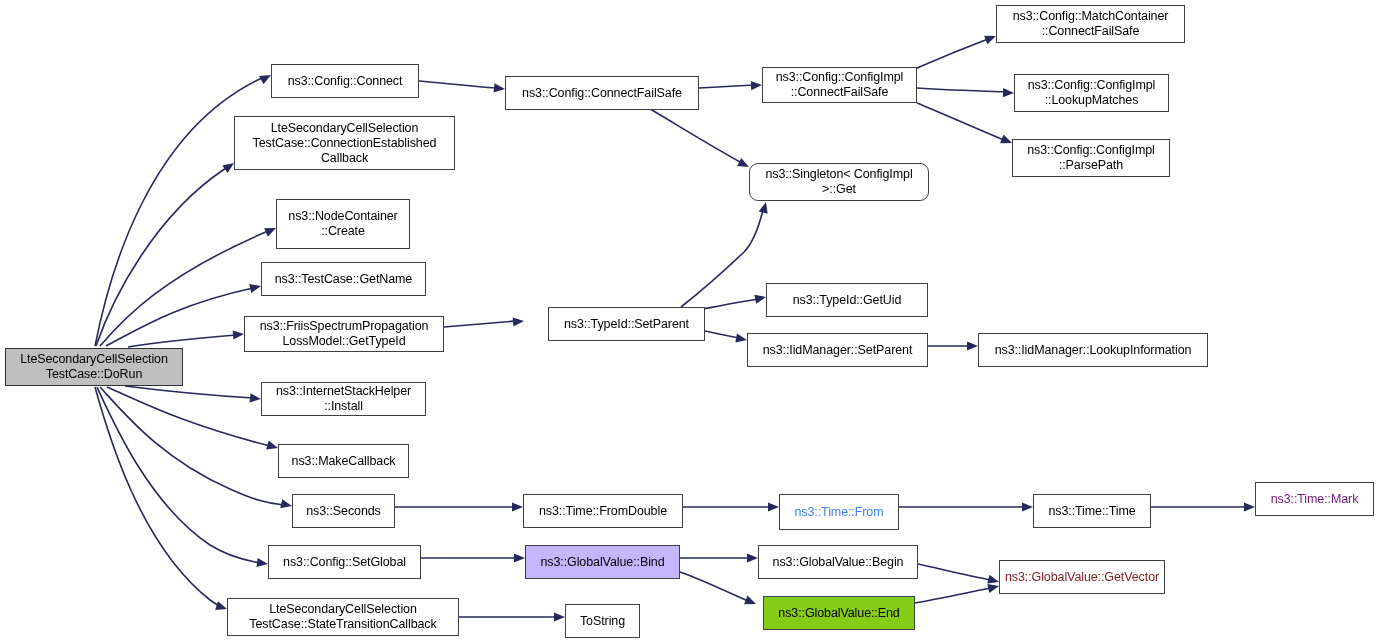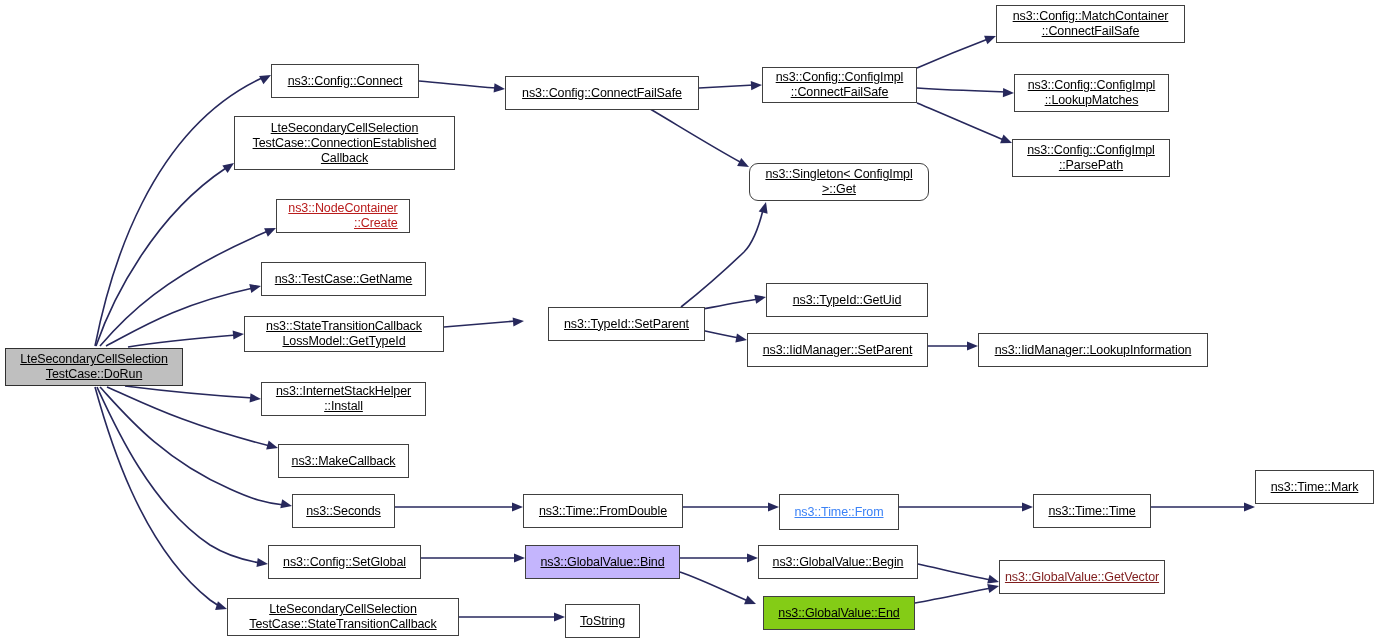--- a/index.html
+++ b/index.html
@@ -31,21 +31,20 @@
     color: #000000;
     display: flex;
     align-items: center;
     justify-content: center;
     text-align: center;
     font-size: 12.5px;
     line-height: 15px;
     white-space: pre-line;
     letter-spacing: -0.1px;
     padding: 16px 4px;
-    text-decoration: underline;
   }
   .node.root {
     background: #bfbfbf;
     border: 1px solid #303030;
   }
 </style>
 </head>
 <body>
 
 <div id="canvas" style="background: rgb(255, 255, 255);">
@@ -112,24 +111,24 @@
       <polygon points="0,0 -11,-4.6 -11,4.6" fill="#27285c" transform="translate(999,586) rotate(-13)"></polygon>
       <path d="M 459,617 C 492,617 527,617 557,617" fill="none" stroke="#27285c" stroke-width="1.6"></path>
       <polygon points="0,0 -11,-4.6 -11,4.6" fill="#27285c" transform="translate(565,617) rotate(0)"></polygon>
     </svg>
 <div class="node root" style="left: 5px; top: 348px; width: 178px; height: 38px; background: rgb(191, 191, 191); border-color: rgb(48, 48, 48); color: rgb(0, 0, 0);">LteSecondaryCellSelection
 TestCase::DoRun</div>
     <div class="node" style="left: 271px; top: 64px; width: 148px; height: 27px; background: rgb(255, 255, 255); border-color: rgb(64, 64, 64); color: rgb(0, 0, 0);">ns3::Config::Connect</div>
     <div class="node" style="left: 234px; top: 116px; width: 221px; height: 54px; background: rgb(255, 255, 255); border-color: rgb(64, 64, 64); color: rgb(0, 0, 0);">LteSecondaryCellSelection
 TestCase::ConnectionEstablished
 Callback</div>
-    <div class="node" style="left: 276px; top: 199px; width: 134px; height: 34px; background: rgb(255, 255, 255); border-color: rgb(64, 64, 64); color: #b91c1c; text-align: right;">ns3::NodeContainer
+    <div class="node" style="left: 276px; top: 199px; width: 134px; height: 50px; background: rgb(255, 255, 255); border-color: rgb(64, 64, 64); color: #000000;">ns3::NodeContainer
 ::Create</div>
     <div class="node" style="left: 261px; top: 262px; width: 165px; height: 26px; background: rgb(255, 255, 255); border-color: rgb(64, 64, 64); color: rgb(0, 0, 0);">ns3::TestCase::GetName</div>
-    <div class="node" style="left: 244px; top: 316px; width: 200px; height: 36px; background: rgb(255, 255, 255); border-color: rgb(64, 64, 64); color: rgb(0, 0, 0);">ns3::StateTransitionCallback
+    <div class="node" style="left: 244px; top: 316px; width: 200px; height: 36px; background: rgb(255, 255, 255); border-color: rgb(64, 64, 64); color: rgb(0, 0, 0);">ns3::FriisSpectrumPropagation
 LossModel::GetTypeId</div>
     <div class="node" style="left: 261px; top: 382px; width: 165px; height: 34px; background: rgb(255, 255, 255); border-color: rgb(64, 64, 64); color: rgb(0, 0, 0);">ns3::InternetStackHelper
 ::Install</div>
     <div class="node" style="left: 278px; top: 444px; width: 131px; height: 26px; background: rgb(255, 255, 255); border-color: rgb(64, 64, 64); color: rgb(0, 0, 0);">ns3::MakeCallback</div>
     <div class="node" style="left: 292px; top: 494px; width: 103px; height: 27px; background: rgb(255, 255, 255); border-color: rgb(64, 64, 64); color: rgb(0, 0, 0);">ns3::Seconds</div>
     <div class="node" style="left: 268px; top: 545px; width: 153px; height: 27px; background: rgb(255, 255, 255); border-color: rgb(64, 64, 64); color: rgb(0, 0, 0);">ns3::Config::SetGlobal</div>
     <div class="node" style="left: 227px; top: 598px; width: 232px; height: 38px; background: rgb(255, 255, 255); border-color: rgb(64, 64, 64); color: rgb(0, 0, 0);">LteSecondaryCellSelection
 TestCase::StateTransitionCallback</div>
     <div class="node" style="left: 505px; top: 76px; width: 194px; height: 27px; background: rgb(255, 255, 255); border-color: rgb(64, 64, 64); color: rgb(0, 0, 0);">ns3::Config::ConnectFailSafe</div>
     <div class="node" style="left: 762px; top: 67px; width: 155px; height: 36px; background: rgb(255, 255, 255); border-color: rgb(64, 64, 64); color: rgb(0, 0, 0);">ns3::Config::ConfigImpl
@@ -142,19 +141,19 @@
 ::LookupMatches</div>
     <div class="node" style="left: 1012px; top: 139px; width: 158px; height: 38px; background: rgb(255, 255, 255); border-color: rgb(64, 64, 64); color: rgb(0, 0, 0);">ns3::Config::ConfigImpl
 ::ParsePath</div>
     <div class="node" style="left: 524px; top: 307px; width: 157px; height: 26px; background: rgb(255, 255, 255); border-color: rgb(64, 64, 64); color: rgb(0, 0, 0); margin-left: 24px;">ns3::TypeId::SetParent</div>
     <div class="node" style="left: 766px; top: 283px; width: 162px; height: 26px; background: rgb(255, 255, 255); border-color: rgb(64, 64, 64); color: rgb(0, 0, 0);">ns3::TypeId::GetUid</div>
     <div class="node" style="left: 747px; top: 333px; width: 181px; height: 26px; background: rgb(255, 255, 255); border-color: rgb(64, 64, 64); color: rgb(0, 0, 0);">ns3::IidManager::SetParent</div>
     <div class="node" style="left: 978px; top: 333px; width: 230px; height: 26px; background: rgb(255, 255, 255); border-color: rgb(64, 64, 64); color: rgb(0, 0, 0);">ns3::IidManager::LookupInformation</div>
     <div class="node" style="left: 523px; top: 494px; width: 160px; height: 27px; background: rgb(255, 255, 255); border-color: rgb(64, 64, 64); color: rgb(0, 0, 0);">ns3::Time::FromDouble</div>
     <div class="node" style="left: 779px; top: 494px; width: 120px; height: 36px; background: rgb(255, 255, 255); border-color: rgb(64, 64, 64); color: #3b82f6;">ns3::Time::From</div>
     <div class="node" style="left: 1033px; top: 494px; width: 118px; height: 27px; background: rgb(255, 255, 255); border-color: rgb(64, 64, 64); color: rgb(0, 0, 0);">ns3::Time::Time</div>
-    <div class="node" style="left: 1255px; top: 470px; width: 119px; height: 27px; background: rgb(255, 255, 255); border-color: rgb(64, 64, 64); color: #000000;">ns3::Time::Mark</div>
+    <div class="node" style="left: 1255px; top: 482px; width: 119px; height: 27px; background: rgb(255, 255, 255); border-color: rgb(64, 64, 64); color: #701a75;">ns3::Time::Mark</div>
     <div class="node" style="left: 525px; top: 545px; width: 155px; height: 27px; background: #c4b5fd; border-color: rgb(64, 64, 64); color: rgb(0, 0, 0);">ns3::GlobalValue::Bind</div>
     <div class="node" style="left: 758px; top: 545px; width: 160px; height: 27px; background: rgb(255, 255, 255); border-color: rgb(64, 64, 64); color: rgb(0, 0, 0);">ns3::GlobalValue::Begin</div>
     <div class="node" style="left: 763px; top: 596px; width: 152px; height: 27px; background: #84cc16; border-color: rgb(64, 64, 64); color: rgb(0, 0, 0);">ns3::GlobalValue::End</div>
     <div class="node" style="left: 999px; top: 560px; width: 166px; height: 27px; background: rgb(255, 255, 255); border-color: rgb(64, 64, 64); color: #7f1d1d;">ns3::GlobalValue::GetVector</div>
     <div class="node" style="left: 565px; top: 604px; width: 75px; height: 27px; background: rgb(255, 255, 255); border-color: rgb(64, 64, 64); color: rgb(0, 0, 0);">ToString</div>
   </div>
 
 </body></html>

